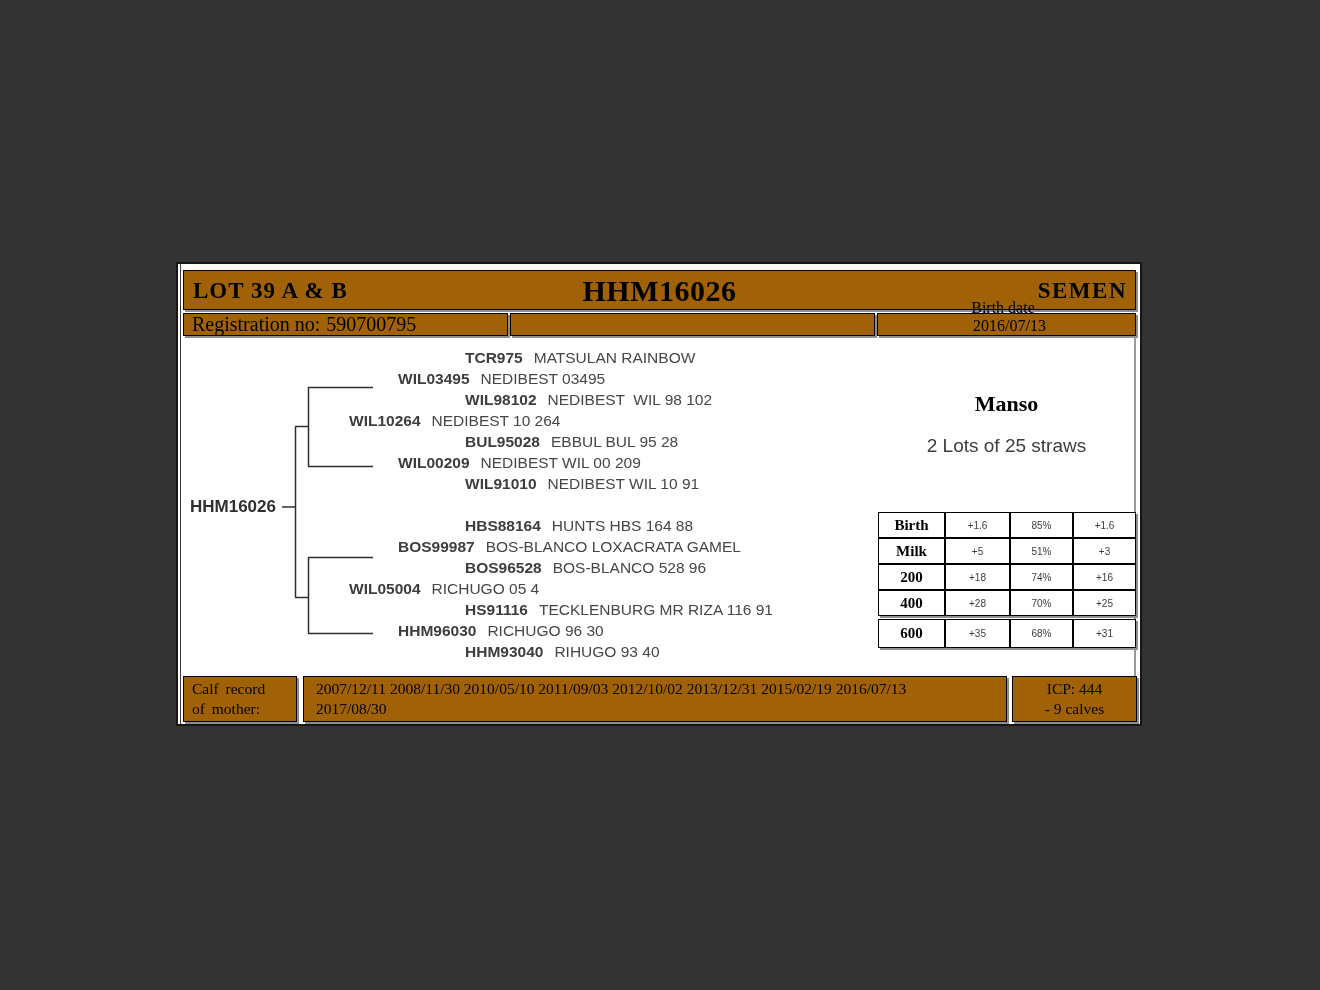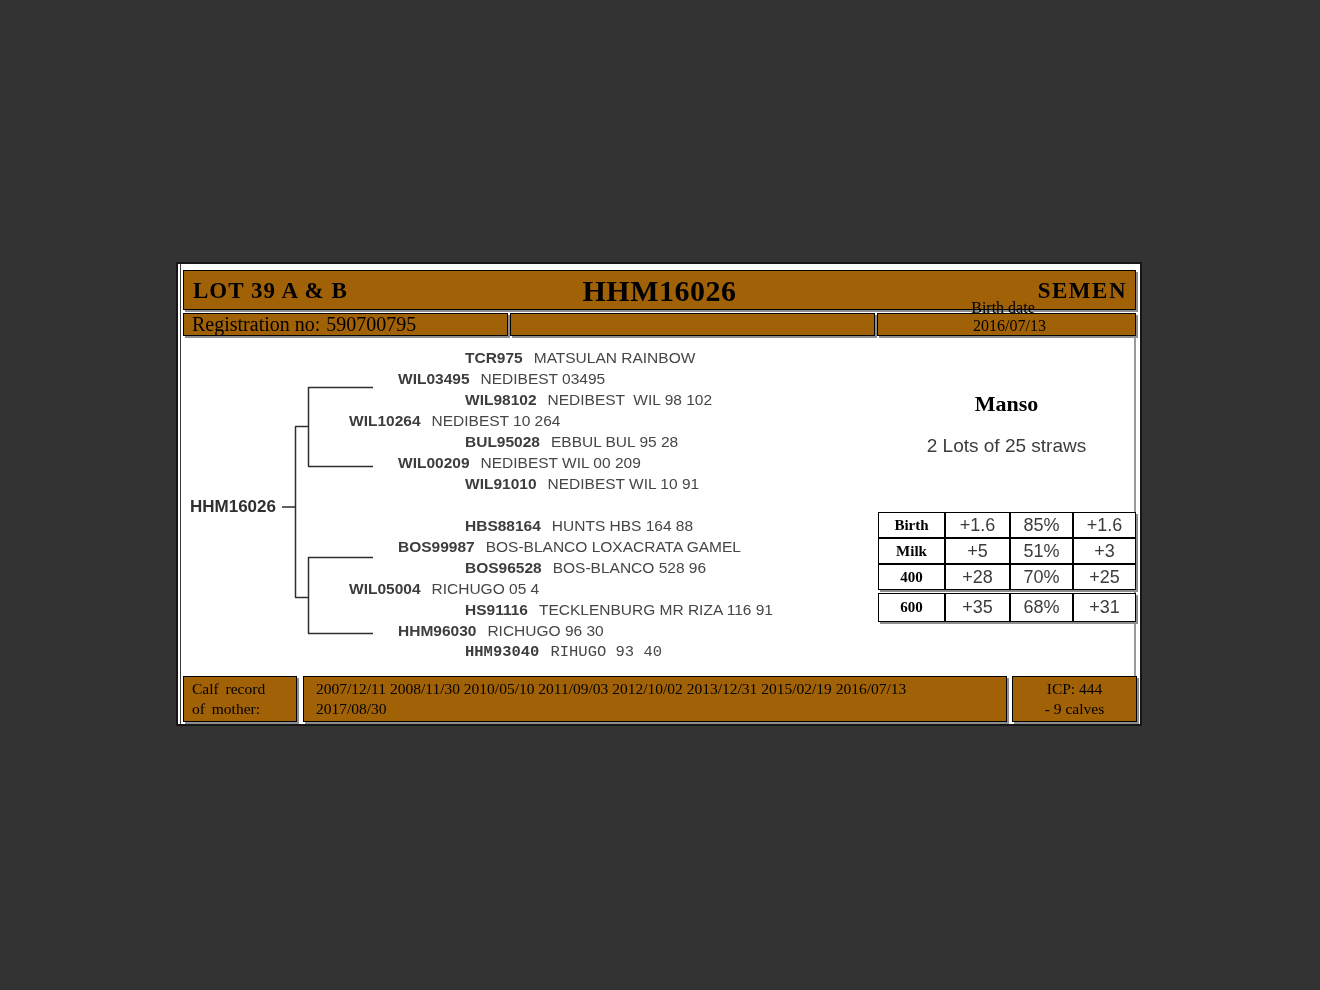--- a/index.html
+++ b/index.html
@@ -43,21 +43,21 @@
   .right-divider{position:absolute;left:956px;top:73px;width:2px;height:339px;background:#9a9a9a;}
   
   .ebv-table{position:absolute;left:700px;top:248px;width:258px;}
   .ebv-row{display:flex;height:26px;}
   .ebv-row:last-child{height:29px;margin-top:3px;box-shadow:2px 2px 0 #8e8e8e;}
   .ebv-cell{box-sizing:border-box;border:1px solid #000;background:#fff;display:flex;
             align-items:center;justify-content:center;box-shadow:2px 2px 0 #8e8e8e;}
   .ebv-cell.c0{width:67px;}.ebv-cell.c1{width:65px;}.ebv-cell.c2{width:63px;}.ebv-cell.c3{width:63px;}
   .ebv-cell.hdr{font-size:15.5px;font-weight:bold;color:#000;}
   .ebv-cell.rowlabel{font-size:15px;font-weight:bold;color:#000;}
-  .ebv-cell.val{font-family:"Liberation Sans","DejaVu Sans",sans-serif;font-size:18px;color:#3c3c3c;}
+  .ebv-cell.val{font-family:"Liberation Sans","DejaVu Sans",sans-serif;font-size:10px;color:#3c3c3c;}
   
   .calf-label-box{left:5px;top:412px;width:114px;height:46px;padding:2px 0 0 8px;
                   font-size:15.5px;line-height:20px;color:#000;word-spacing:3px;}
   .dates-box{left:125px;top:412px;width:704px;height:46px;padding:2px 0 0 12px;
              font-size:15.5px;line-height:20px;color:#000;}
   .icp-box{left:834px;top:412px;width:125px;height:46px;padding-top:2px;text-align:center;
            font-size:15.5px;line-height:20px;color:#000;}
 </style>
 </head>
 <body>
@@ -104,38 +104,44 @@
         <div class="ped-entry" style="left: 171px; top: 147px;"><span class="code">WIL10264</span><span class="pname">NEDIBEST 10 264</span></div>
         <div class="ped-entry" style="left: 287px; top: 168px; text-align: right;"><span class="code">BUL95028</span><span class="pname">EBBUL BUL 95 28</span></div>
         <div class="ped-entry" style="left: 220px; top: 189px;"><span class="code">WIL00209</span><span class="pname">NEDIBEST WIL 00 209</span></div>
         <div class="ped-entry" style="left: 287px; top: 210px;"><span class="code">WIL91010</span><span class="pname">NEDIBEST WIL 10 91</span></div>
         <div class="ped-entry" style="left: 287px; top: 252px;"><span class="code">HBS88164</span><span class="pname">HUNTS HBS 164 88</span></div>
         <div class="ped-entry" style="left: 220px; top: 273px;"><span class="code">BOS99987</span><span class="pname">BOS-BLANCO LOXACRATA GAMEL</span></div>
         <div class="ped-entry" style="left: 287px; top: 294px;"><span class="code">BOS96528</span><span class="pname">BOS-BLANCO 528 96</span></div>
         <div class="ped-entry" style="left: 171px; top: 315px;"><span class="code">WIL05004</span><span class="pname">RICHUGO 05 4</span></div>
         <div class="ped-entry" style="left: 287px; top: 336px;"><span class="code">HS91116</span><span class="pname">TECKLENBURG MR RIZA 116 91</span></div>
         <div class="ped-entry" style="left: 220px; top: 357px;"><span class="code">HHM96030</span><span class="pname">RICHUGO 96 30</span></div>
-        <div class="ped-entry" style="left: 287px; top: 378px; font-family: Liberation Mono, monospace;"><span class="code">HHM93040</span><span class="pname">RIHUGO 93 40</span></div>
+        <div class="ped-entry" style="left: 287px; top: 378px;"><span class="code">HHM93040</span><span class="pname">RIHUGO 93 40</span></div>
       </div>
 
     <div class="right-divider"></div>
     <div class="breed-name">Manso</div>
     <div class="lots-line">2 Lots of 25 straws</div>
     <div class="ebv-table" id="ebv-table">
         <div class="ebv-row">
           <div class="ebv-cell c0 rowlabel">Birth</div>
           <div class="ebv-cell c1 val">+1.6</div>
           <div class="ebv-cell c2 val">85%</div>
           <div class="ebv-cell c3 val">+1.6</div>
         </div>
         <div class="ebv-row">
           <div class="ebv-cell c0 rowlabel">Milk</div>
           <div class="ebv-cell c1 val">+5</div>
           <div class="ebv-cell c2 val">51%</div>
           <div class="ebv-cell c3 val">+3</div>
+        </div>
+        <div class="ebv-row">
+          <div class="ebv-cell c0 rowlabel">200</div>
+          <div class="ebv-cell c1 val">+18</div>
+          <div class="ebv-cell c2 val">74%</div>
+          <div class="ebv-cell c3 val">+16</div>
         </div>
         <div class="ebv-row">
           <div class="ebv-cell c0 rowlabel">400</div>
           <div class="ebv-cell c1 val">+28</div>
           <div class="ebv-cell c2 val">70%</div>
           <div class="ebv-cell c3 val">+25</div>
         </div>
         <div class="ebv-row">
           <div class="ebv-cell c0 rowlabel">600</div>
           <div class="ebv-cell c1 val">+35</div>

